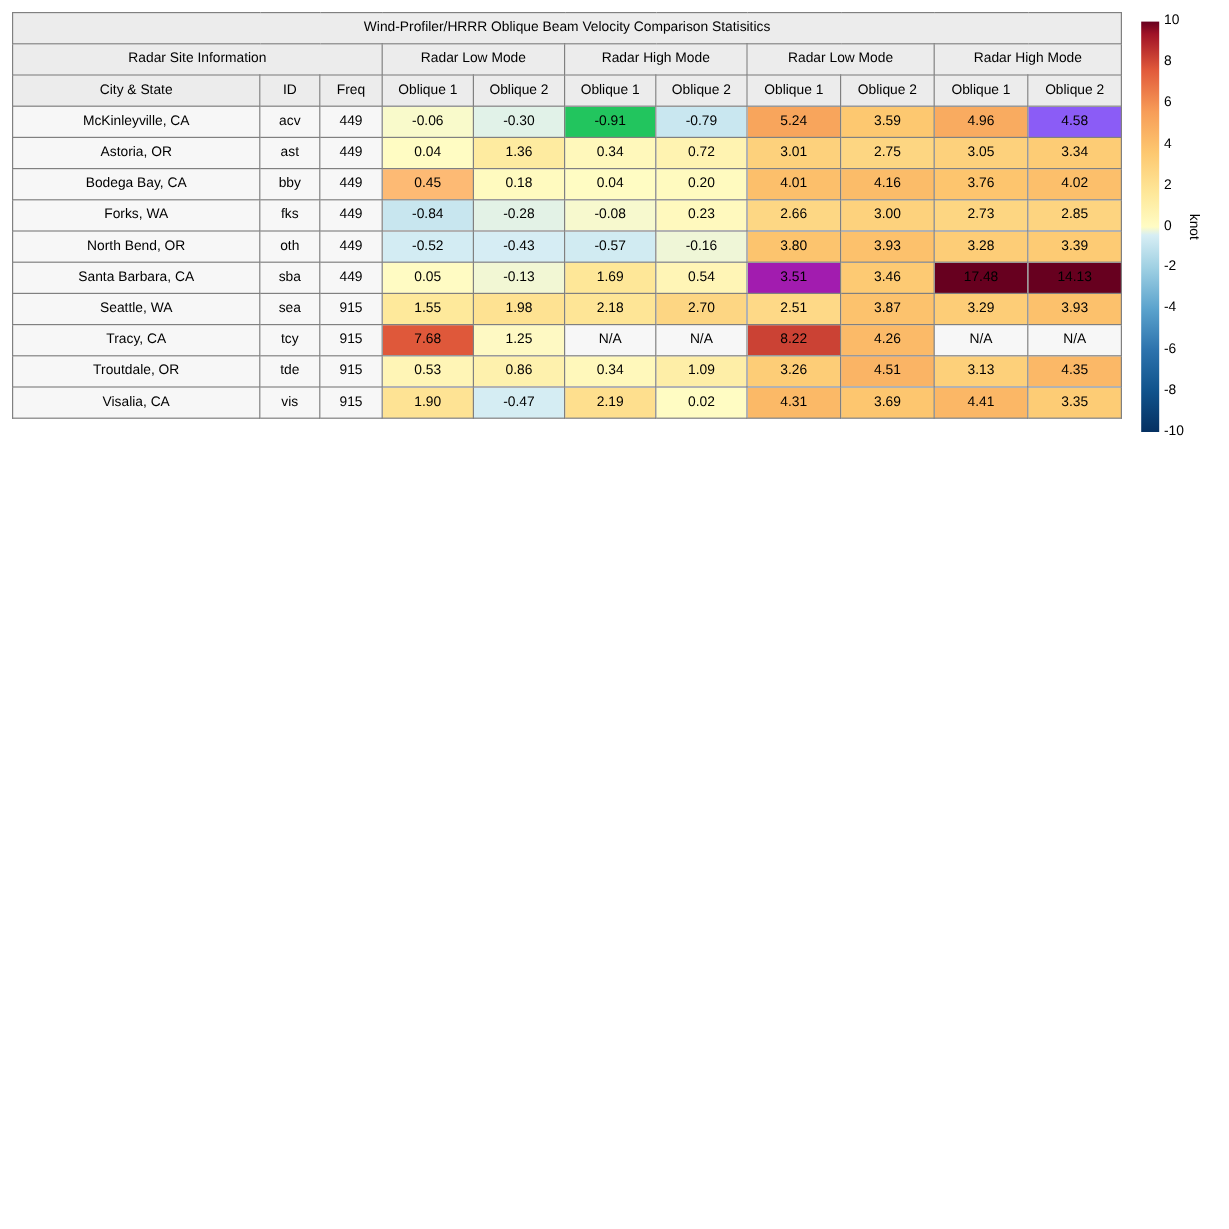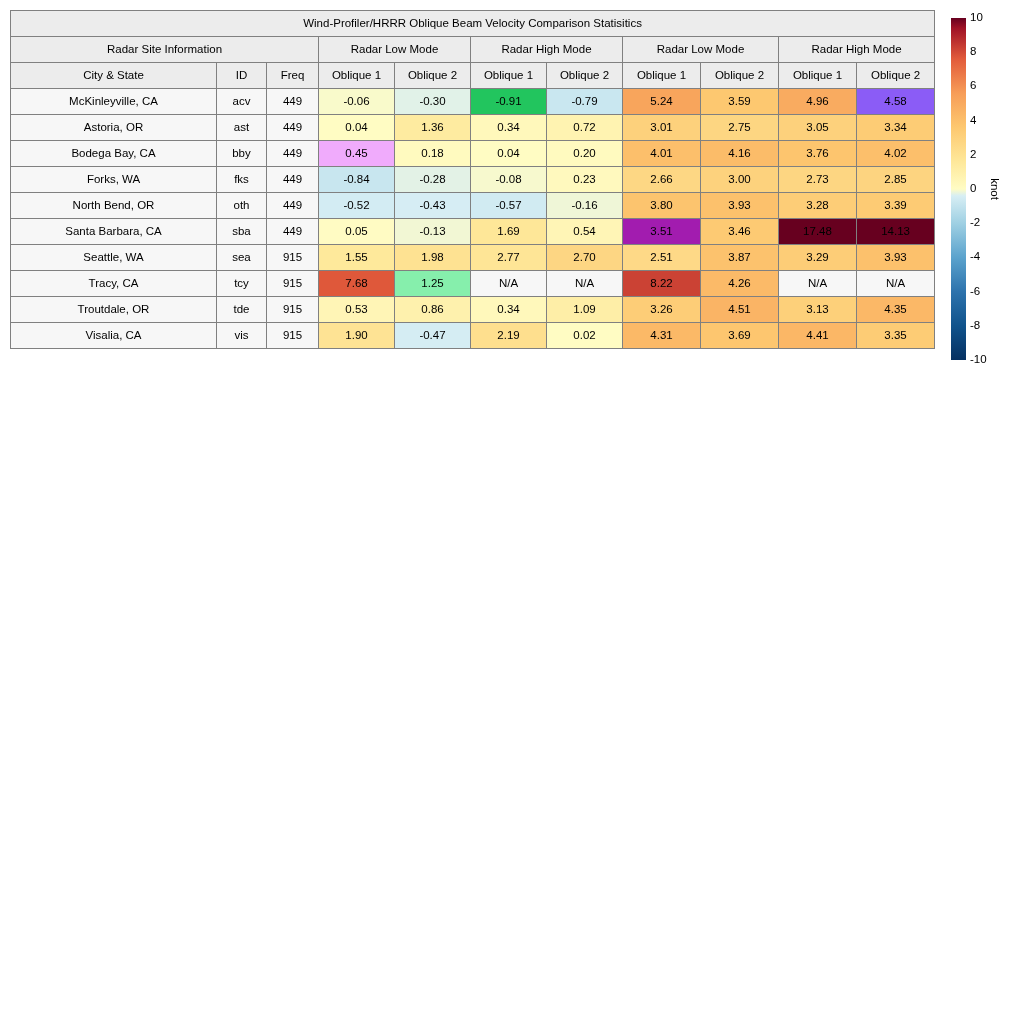--- a/index.html
+++ b/index.html
@@ -154,21 +154,21 @@
           <td style="background: rgb(255, 243, 177);">0.72</td>
           <td style="background: rgb(253, 209, 124);">3.01</td>
           <td style="background: rgb(253, 214, 130);">2.75</td>
           <td style="background: rgb(253, 209, 124);">3.05</td>
           <td style="background: rgb(253, 204, 117);">3.34</td>
         </tr>
         <tr>
           <td class="sitecell">Bodega Bay, CA</td>
           <td class="sitecell">bby</td>
           <td class="sitecell">449</td>
-          <td style="background: #f0abfc;">0.45</td>
+          <td style="background: #fdba74;">0.45</td>
           <td style="background: rgb(255, 250, 191);">0.18</td>
           <td style="background: rgb(255, 252, 195);">0.04</td>
           <td style="background: rgb(255, 250, 191);">0.20</td>
           <td style="background: rgb(252, 191, 107);">4.01</td>
           <td style="background: rgb(251, 188, 105);">4.16</td>
           <td style="background: rgb(253, 197, 110);">3.76</td>
           <td style="background: rgb(252, 191, 107);">4.02</td>
         </tr>
         <tr>
           <td class="sitecell">Forks, WA</td>
@@ -208,33 +208,33 @@
           <td style="background: rgb(253, 202, 115);">3.46</td>
           <td style="background: rgb(103, 0, 31);">17.48</td>
           <td style="background: rgb(103, 0, 31);">14.13</td>
         </tr>
         <tr>
           <td class="sitecell">Seattle, WA</td>
           <td class="sitecell">sea</td>
           <td class="sitecell">915</td>
           <td style="background: rgb(254, 233, 155);">1.55</td>
           <td style="background: rgb(254, 226, 146); margin-top: 40px;">1.98</td>
-          <td style="background: rgb(254, 229, 150);">2.77</td>
+          <td style="background: rgb(254, 229, 150);">2.18</td>
           <td style="background: rgb(253, 214, 131);">2.70</td>
           <td style="background: rgb(254, 217, 135);">2.51</td>
           <td style="background: rgb(252, 194, 109);">3.87</td>
           <td style="background: rgb(253, 205, 119);">3.29</td>
           <td style="background: rgb(252, 193, 108);">3.93</td>
         </tr>
         <tr>
           <td class="sitecell">Tracy, CA</td>
           <td class="sitecell">tcy</td>
           <td class="sitecell">915</td>
           <td style="background: rgb(223, 88, 58);">7.68</td>
-          <td style="background: #86efac;">1.25</td>
+          <td style="background: #fef9c3;">1.25</td>
           <td class="datacell">N/A</td>
           <td class="datacell">N/A</td>
           <td style="background: rgb(203, 66, 52);">8.22</td>
           <td style="background: rgb(251, 186, 104);">4.26</td>
           <td class="datacell">N/A</td>
           <td class="datacell">N/A</td>
         </tr>
         <tr>
           <td class="sitecell">Troutdale, OR</td>
           <td class="sitecell">tde</td>

